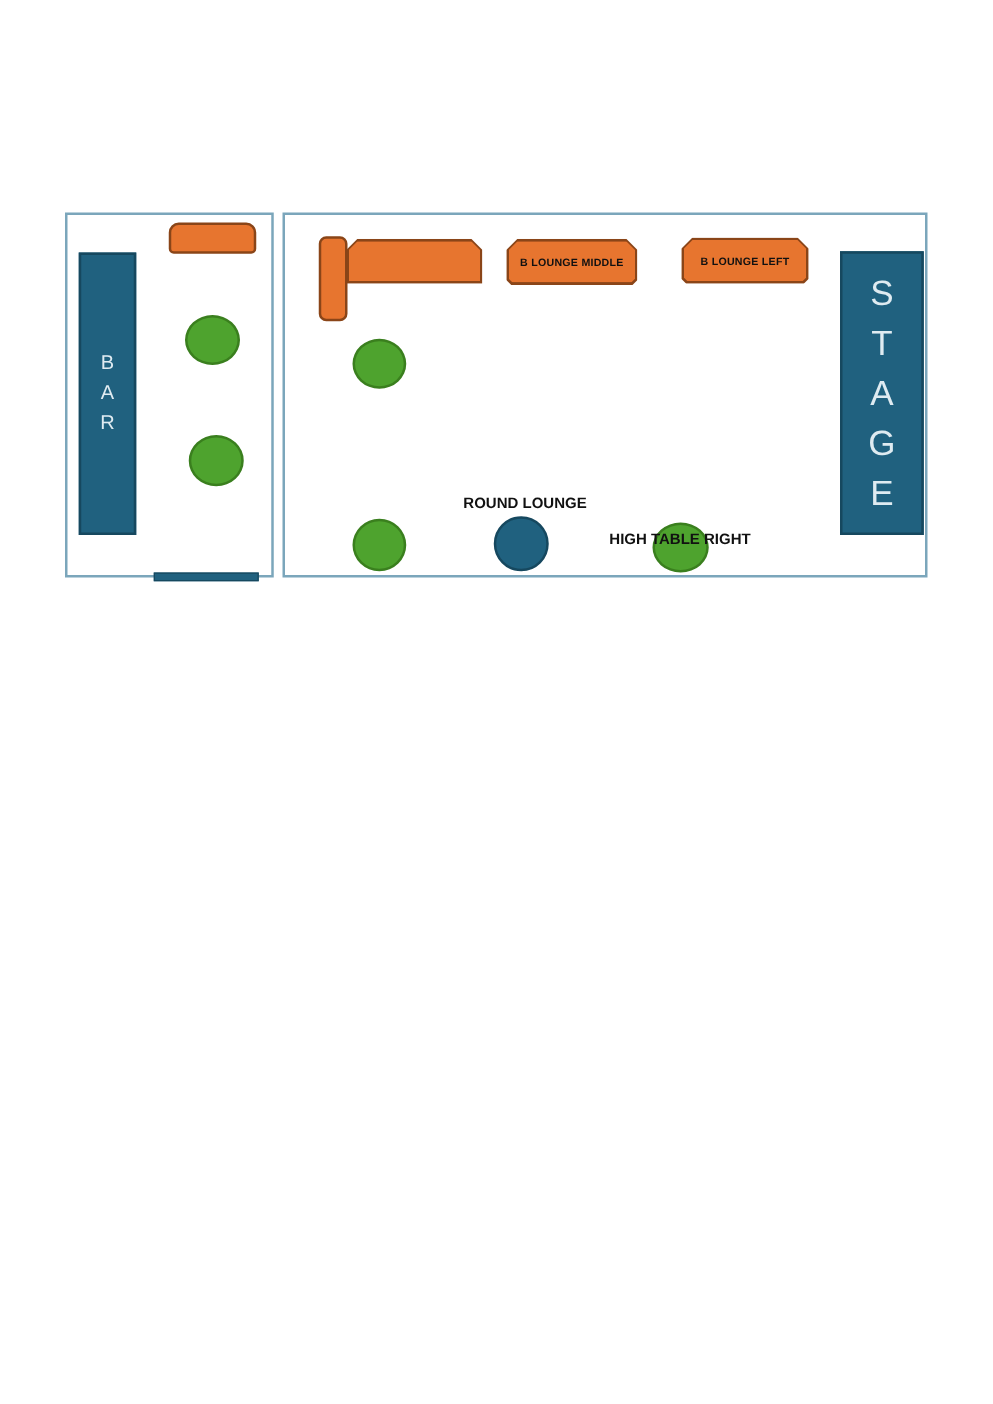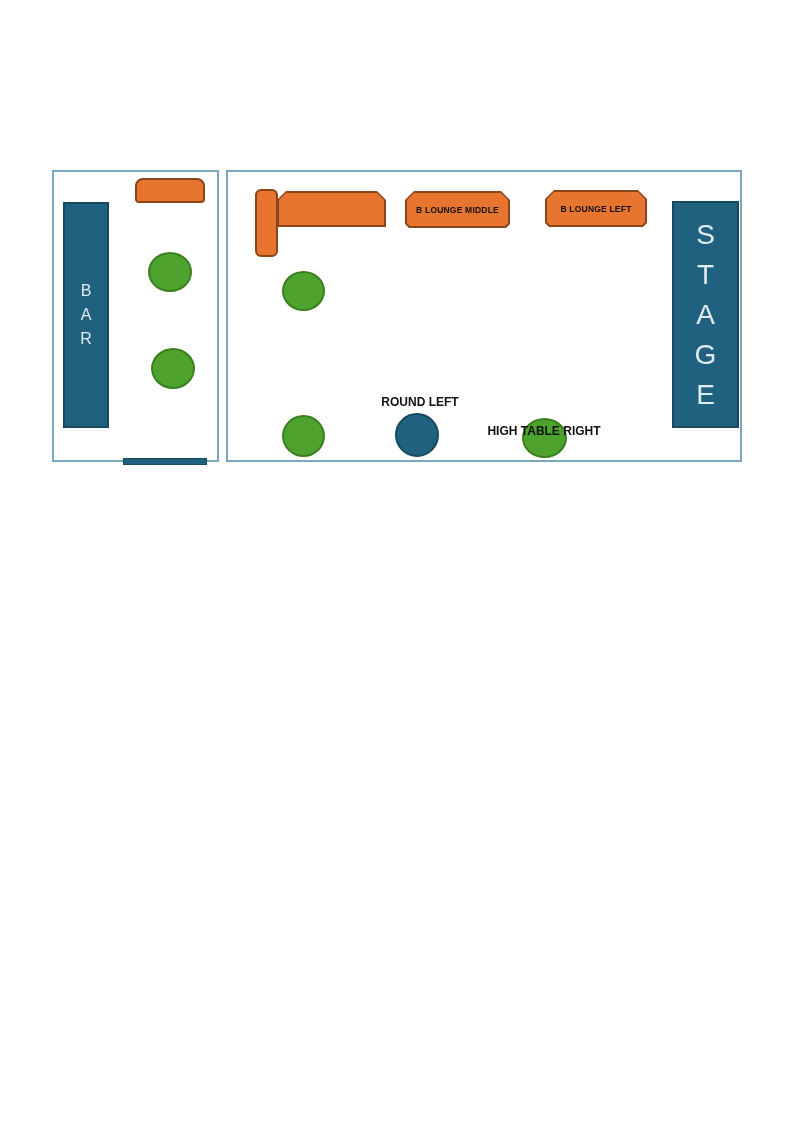--- a/index.html
+++ b/index.html
@@ -152,21 +152,21 @@
 
   <div class="chamfer-shape chamfer-all booth-middle">
     <div class="shape-border"></div>
     <div class="shape-fill"></div>
     <span class="booth-label">B LOUNGE MIDDLE</span>
   </div>
 
   <div class="round-table table-mid"></div>
   <div class="round-table table-bottom"></div>
 
-  <div class="floor-label label-round-right">ROUND LEFT</div>
+  <div class="floor-label label-round-right">ROUND LOUNGE</div>
   <div class="round-right-table teal-fill"></div>
 
   <div class="floor-label label-high-table">HIGH TABLE RIGHT</div>
   <div class="round-table table-high"></div>
 
   <div class="stage-fixture teal-fill">
     <span>S</span>
     <span>T</span>
     <span>A</span>
     <span>G</span>

